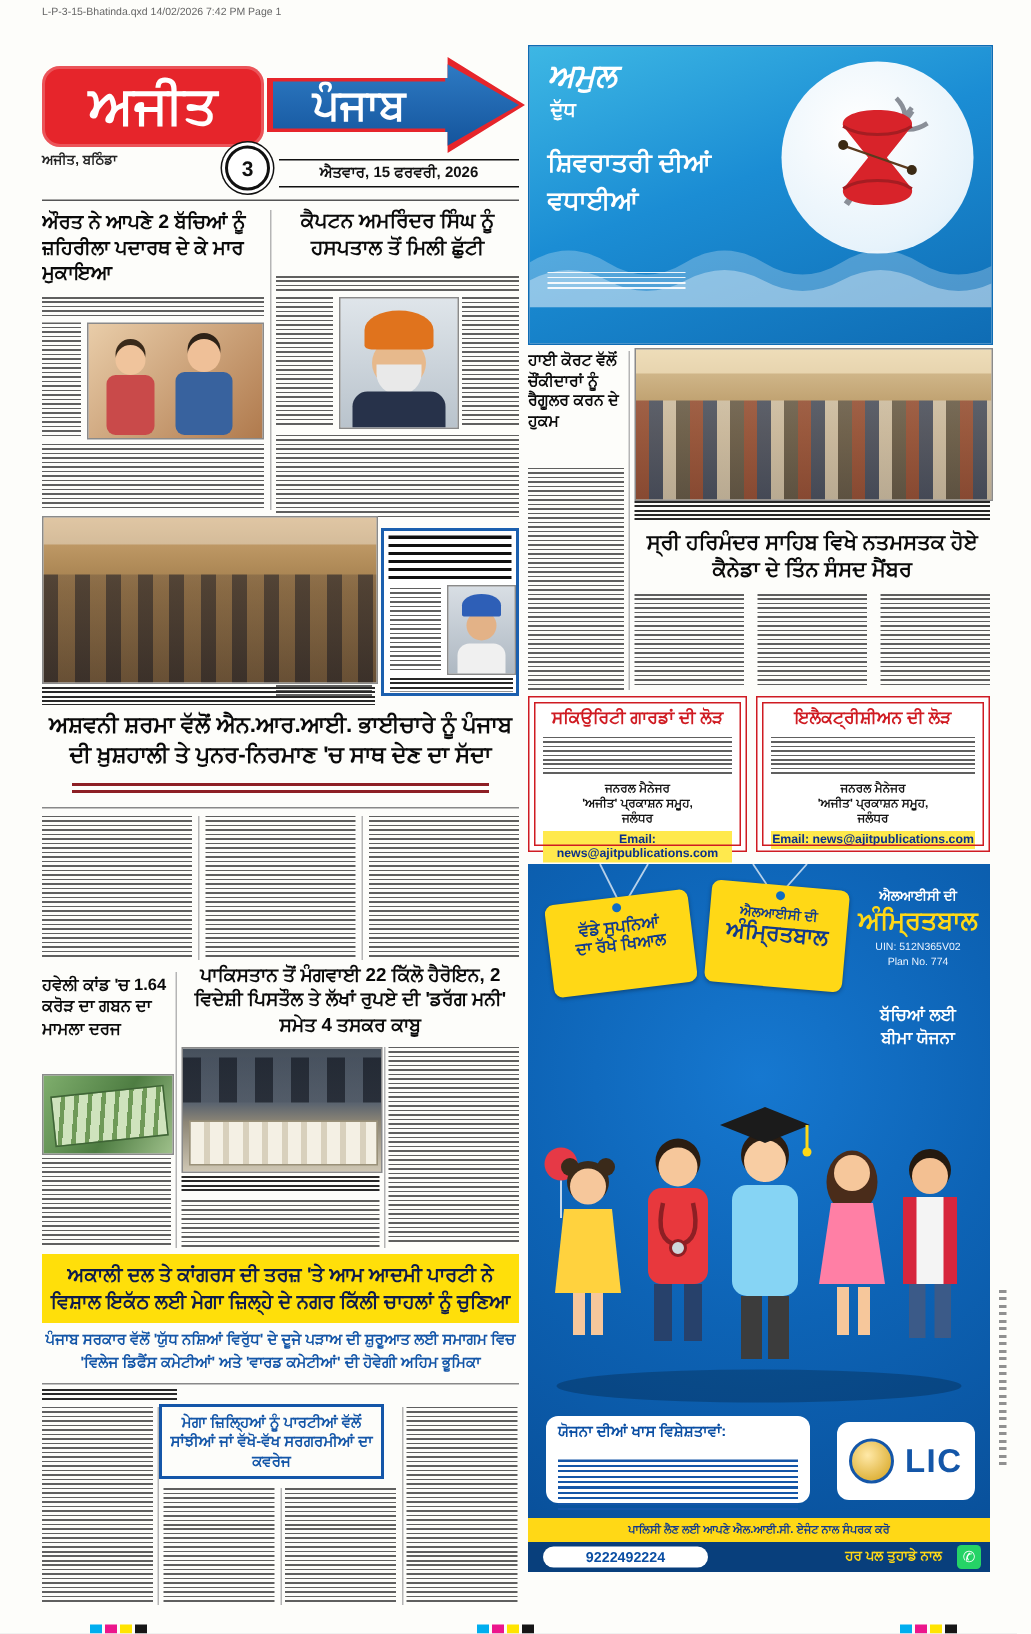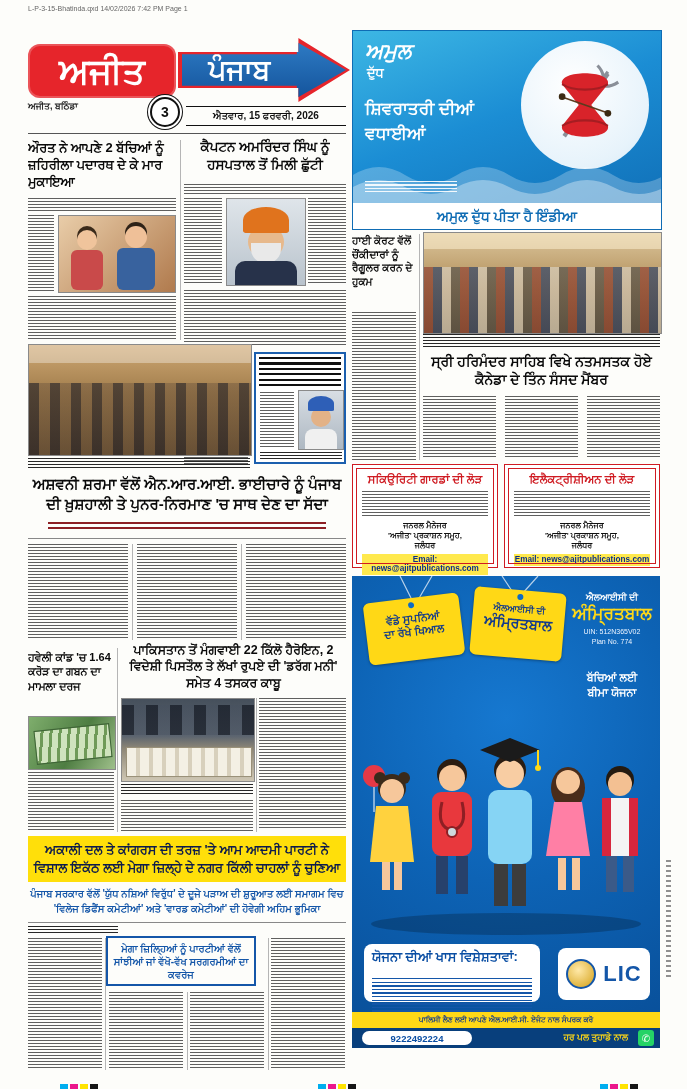--- a/index.html
+++ b/index.html
@@ -62,21 +62,20 @@
         <path d="M50 50 L30 43 M50 50 L70 57" stroke="#5b3a1e" stroke-width="1.5"></path>
         <circle cx="28" cy="42" r="3.2" fill="#3b2a14"></circle>
           <circle cx="72" cy="58" r="3.2" fill="#3b2a14"></circle>
       </svg>
     </div>
     <svg class="abs" style="left:0;top:118px;" width="308" height="56" viewBox="0 0 308 56">
       <path d="M0 26 q26 -16 52 0 t52 0 t52 0 t52 0 t52 0 t52 0 V56 H0 Z" fill="rgba(255,255,255,.25)"></path>
       <path d="M0 38 q26 -14 52 0 t52 0 t52 0 t52 0 t52 0 t52 0 V56 H0 Z" fill="rgba(255,255,255,.35)"></path>
     </svg>
     <div class="abs gkw" style="left:12px;top:150px;width:92px;height:12px;"></div>
-    <div class="abs" style="left:0;top:172px;width:308px;height:26px;background:#ffffff;display:flex;align-items:center;justify-content:center;color:#0f6cb4;font-weight:800;font-size:14px;">ਅਮੁਲ ਦੁੱਧ ਪੀਤਾ ਹੈ ਇੰਡੀਆ</div>
   </div>
 
   <div class="abs hl" style="left:28px;top:140px;width:148px;height:54px;font-size:13px;">ਔਰਤ ਨੇ ਆਪਣੇ 2 ਬੱਚਿਆਂ ਨੂੰ ਜ਼ਹਿਰੀਲਾ ਪਦਾਰਥ ਦੇ ਕੇ ਮਾਰ ਮੁਕਾਇਆ</div>
   <div class="abs gk" style="left:28px;top:198px;width:148px;height:14px;"></div>
   <div class="abs ph" style="left:58px;top:215px;width:116px;height:76px;background:linear-gradient(135deg,#e9cda9,#b07a4d);">
     <div class="abs" style="left:18px;top:14px;width:20px;height:20px;border-radius:50%;background:#f0c49c;box-shadow:0 -4px 0 0 #3a2a1a;"></div>
     <div class="abs" style="left:12px;top:34px;width:32px;height:40px;border-radius:6px;background:#c94a4a;"></div>
     <div class="abs" style="left:66px;top:10px;width:22px;height:22px;border-radius:50%;background:#efc098;box-shadow:0 -4px 0 0 #2e2217;"></div>
     <div class="abs" style="left:58px;top:32px;width:38px;height:42px;border-radius:6px;background:#38629e;"></div>
   </div>
@@ -236,21 +235,21 @@
       <circle cx="268" cy="64" r="14" fill="#241a10"></circle>
         <circle cx="268" cy="68" r="12" fill="#f3c092"></circle>
       <rect x="250" y="82" width="36" height="58" rx="8" fill="#f4f4f4"></rect>
       <rect x="250" y="82" width="9" height="58" fill="#d7263d"></rect>
         <rect x="277" y="82" width="9" height="58" fill="#d7263d"></rect>
       <rect x="254" y="140" width="11" height="36" fill="#3b5a88"></rect>
         <rect x="271" y="140" width="11" height="36" fill="#3b5a88"></rect>
     </svg>
 
     <div class="abs" style="left:12px;top:368px;width:176px;height:58px;background:#fff;border-radius:8px;padding:5px 8px;box-sizing:border-box;">
-      <div style="font-size:13px;font-weight:800;color:#0a4ea3;margin-bottom:13px;">ਯੋਜਨਾ ਦੀਆਂ ਖਾਸ ਵਿਸ਼ੇਸ਼ਤਾਵਾਂ:</div>
+      <div style="font-size:10px;font-weight:800;color:#0a4ea3;margin-bottom:13px;">ਯੋਜਨਾ ਦੀਆਂ ਖਾਸ ਵਿਸ਼ੇਸ਼ਤਾਵਾਂ:</div>
       <div class="gkbl" style="height:34px;"></div>
     </div>
 
     <div class="abs" style="left:206px;top:372px;width:92px;height:52px;background:#fff;border-radius:8px;display:flex;align-items:center;justify-content:center;gap:7px;">
       <div style="width:30px;height:30px;border-radius:50%;background:radial-gradient(circle at 40% 35%,#ffe9a8,#d4a017);border:2px solid #1456a8;box-sizing:border-box;"></div>
       <div style="color:#1456a8;font-weight:800;font-size:22px;letter-spacing:1px;">LIC</div>
     </div>
 
     <div class="abs" style="left:0;top:436px;width:308px;height:16px;background:#ffd816;display:flex;align-items:center;justify-content:center;color:#123a8c;font-size:7.5px;font-weight:800;">ਪਾਲਿਸੀ ਲੈਣ ਲਈ ਆਪਣੇ ਐਲ.ਆਈ.ਸੀ. ਏਜੰਟ ਨਾਲ ਸੰਪਰਕ ਕਰੋ</div>
 

